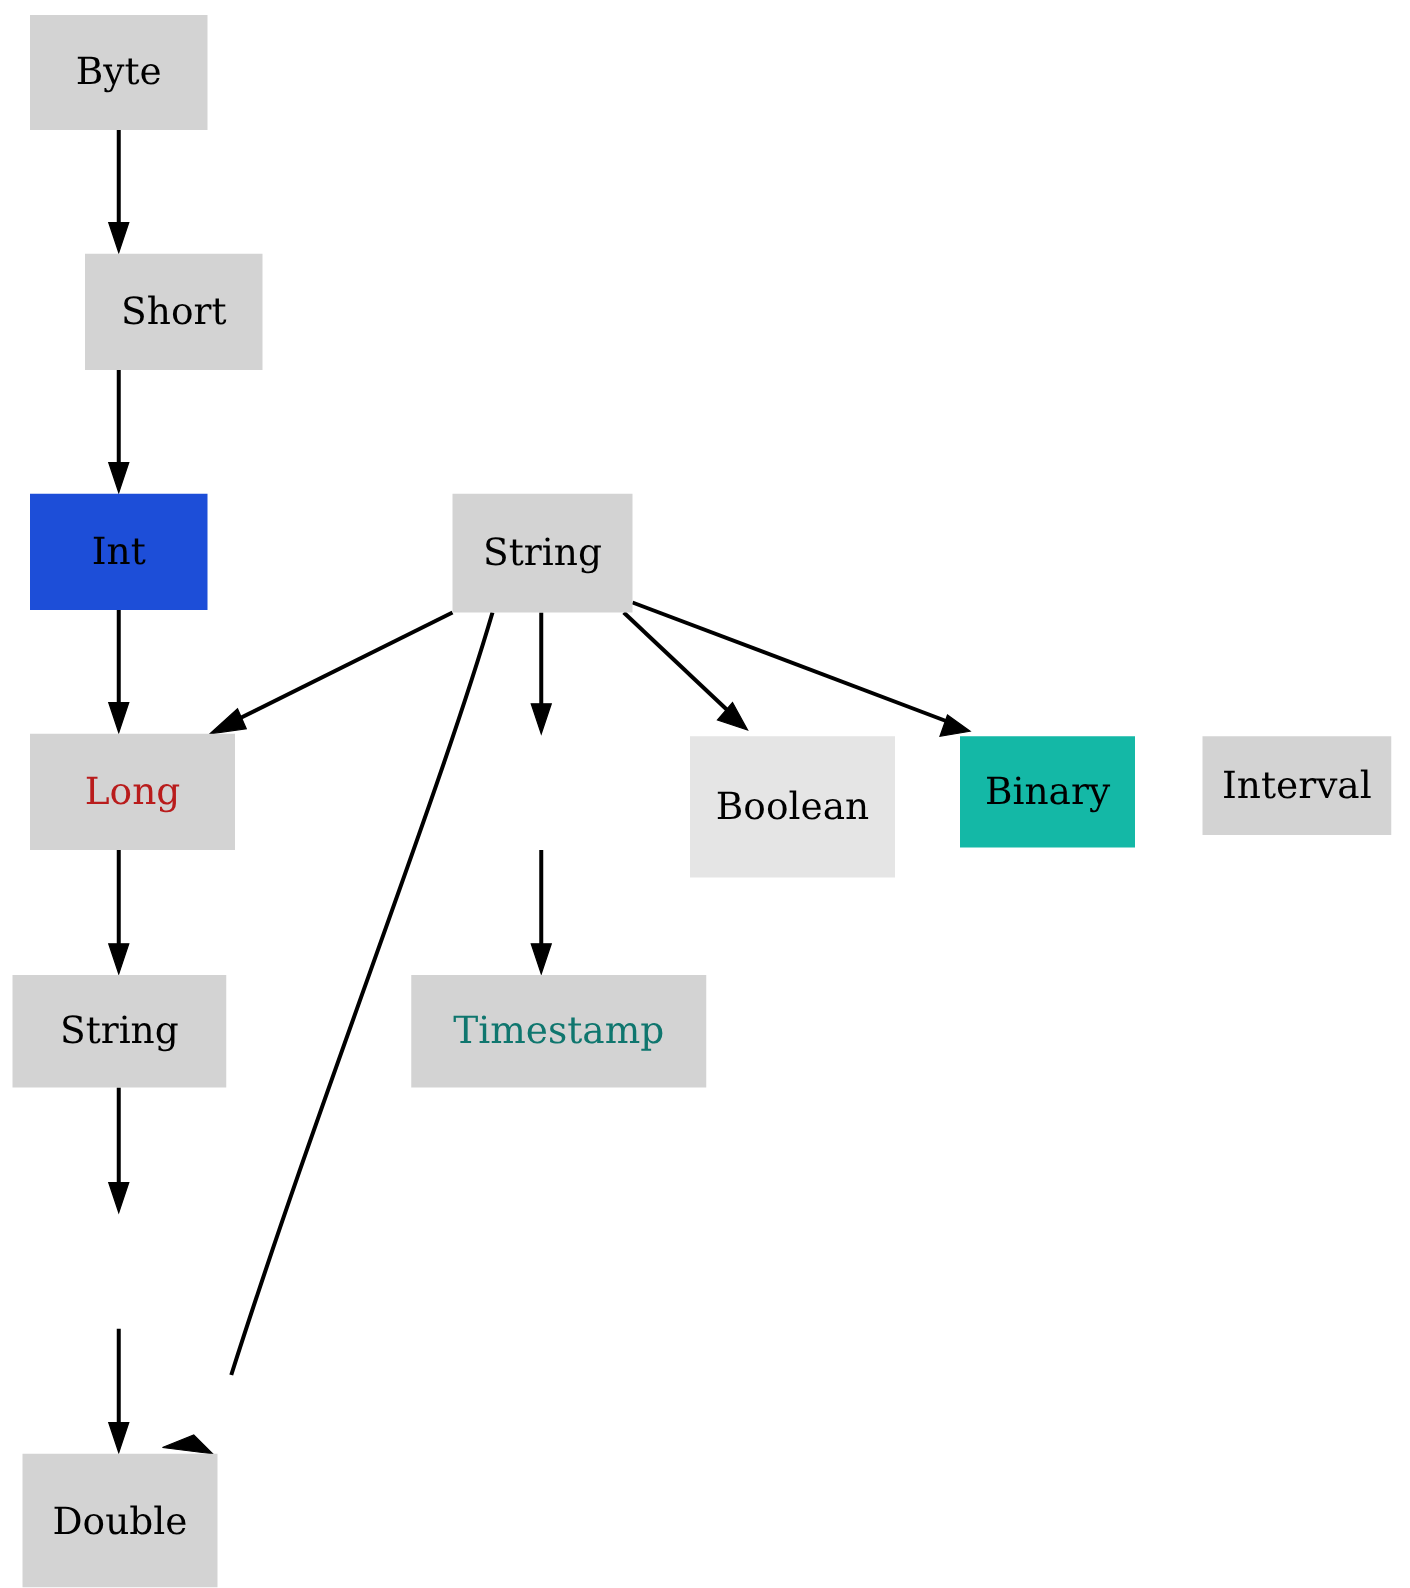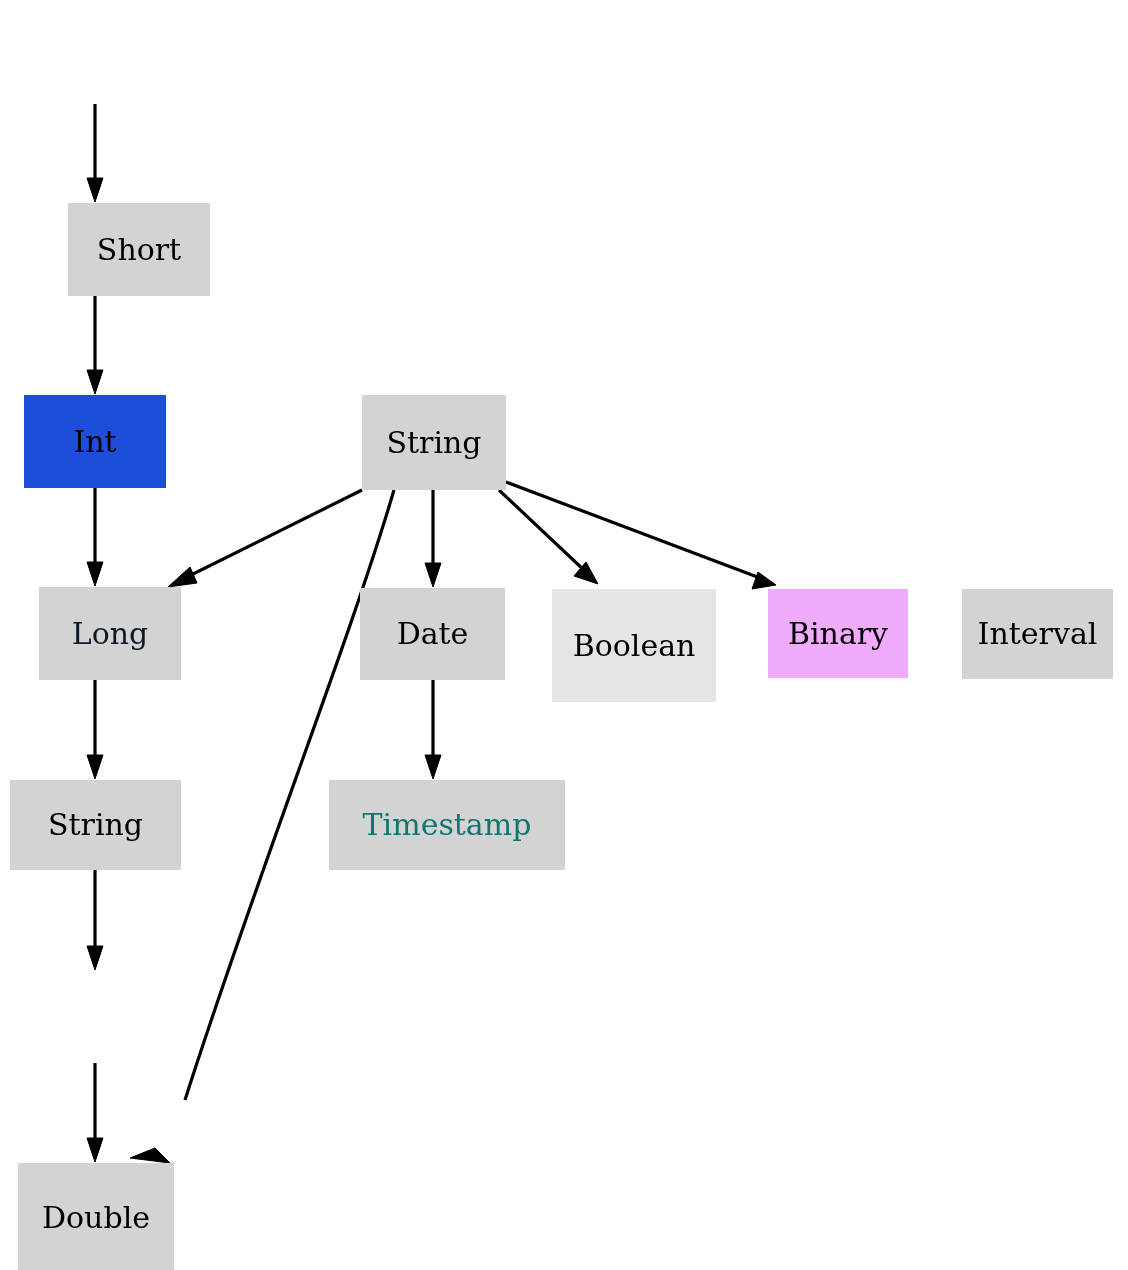--- a/index.html
+++ b/index.html
@@ -106,26 +106,26 @@
         <path class="edge-path" d="M 506,482 L 760,578" stroke="#000000"></path>
         <polygon class="edge-head" points="776,585 752,589 758,572" fill="#000000"></polygon>
       </g>
       <g>
         <path class="edge-path" d="M 394,490 C 350,640 255,880 185,1100" stroke="#000000"></path>
         <polygon class="edge-head" points="130,1158 155,1148 170,1163" fill="#000000"></polygon>
       </g>
     </svg>
 
   <div id="node-layer">
+      <div class="graph-node" style="left: 24px; top: 12px; width: 142px; height: 92px; background: rgb(211, 211, 211); color: rgb(0, 0, 0);">Byte</div>
       <div class="graph-node" style="left: 24px; top: 203px; width: 142px; height: 93px; background: rgb(211, 211, 211); color: rgb(0, 0, 0); margin-left: 44px;">Short</div>
       <div class="graph-node" style="left: 24px; top: 395px; width: 142px; height: 93px; background: #1d4ed8; color: rgb(0, 0, 0);">Int</div>
-      <div class="graph-node" style="left: 24px; top: 587px; width: 142px; height: 93px; background: rgb(211, 211, 211); color: #0f172a; margin-left: 15px;">Long</div>
+      <div class="graph-node" style="left: 24px; top: 587px; width: 164px; height: 93px; background: rgb(211, 211, 211); color: #b91c1c;">Long</div>
       <div class="graph-node" style="left: 10px; top: 780px; width: 171px; height: 90px; background: rgb(211, 211, 211); color: rgb(0, 0, 0);">String</div>
       <div class="graph-node" style="left: 18px; top: 1163px; width: 156px; height: 109px; background: rgb(211, 211, 211); color: rgb(0, 0, 0);">Double</div>
       <div class="graph-node" style="left: 362px; top: 395px; width: 144px; height: 95px; background: rgb(211, 211, 211); color: rgb(0, 0, 0);">String</div>
-      <div class="graph-node" style="left: 360px; top: 588px; width: 145px; height: 92px; background: rgb(211, 211, 211); color: rgb(0, 0, 0);">Date</div>
       <div class="graph-node" style="left: 329px; top: 780px; width: 236px; height: 90px; background: rgb(211, 211, 211); color: #0f766e;">Timestamp</div>
       <div class="graph-node" style="left: 552px; top: 589px; width: 164px; height: 113px; background: #e5e5e5; color: rgb(0, 0, 0);">Boolean</div>
-      <div class="graph-node" style="left: 768px; top: 589px; width: 140px; height: 89px; background: #f0abfc; color: rgb(0, 0, 0);">Binary</div>
-      <div class="graph-node" style="left: 962px; top: 589px; width: 151px; height: 90px; background: rgb(211, 211, 211); color: rgb(0, 0, 0);">Interval</div>
+      <div class="graph-node" style="left: 768px; top: 589px; width: 140px; height: 89px; background: #14b8a6; color: rgb(0, 0, 0);">Binary</div>
+      <div class="graph-node" style="left: 962px; top: 589px; width: 151px; height: 79px; background: rgb(211, 211, 211); color: rgb(0, 0, 0);">Interval</div>
     </div>
 
 </div>
 
 </body></html>

